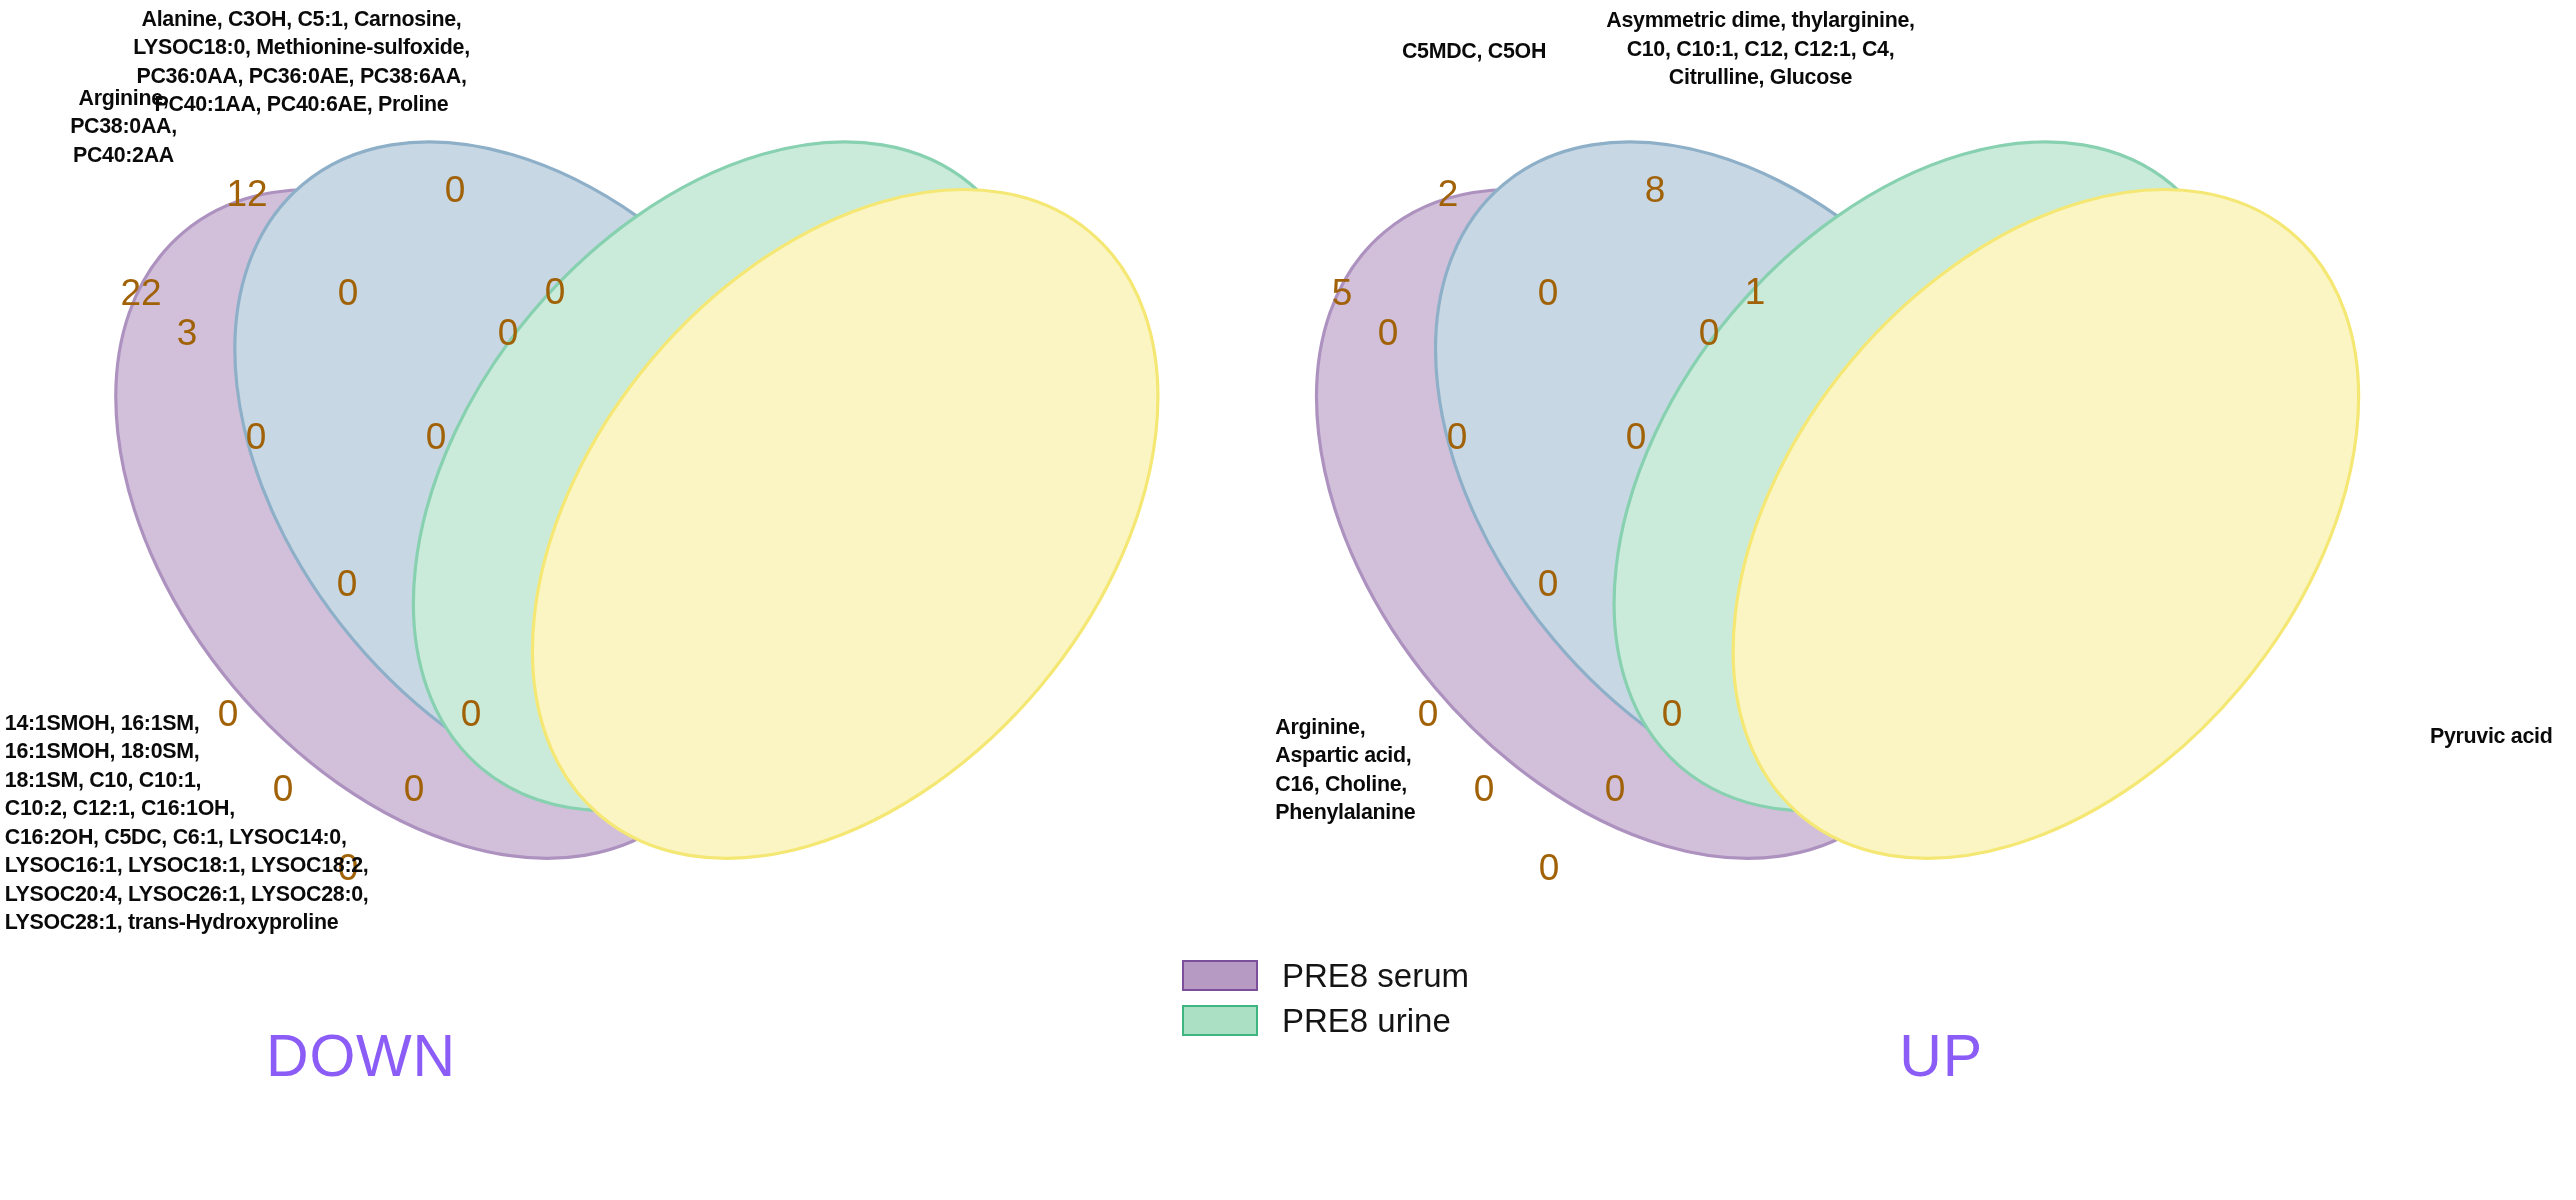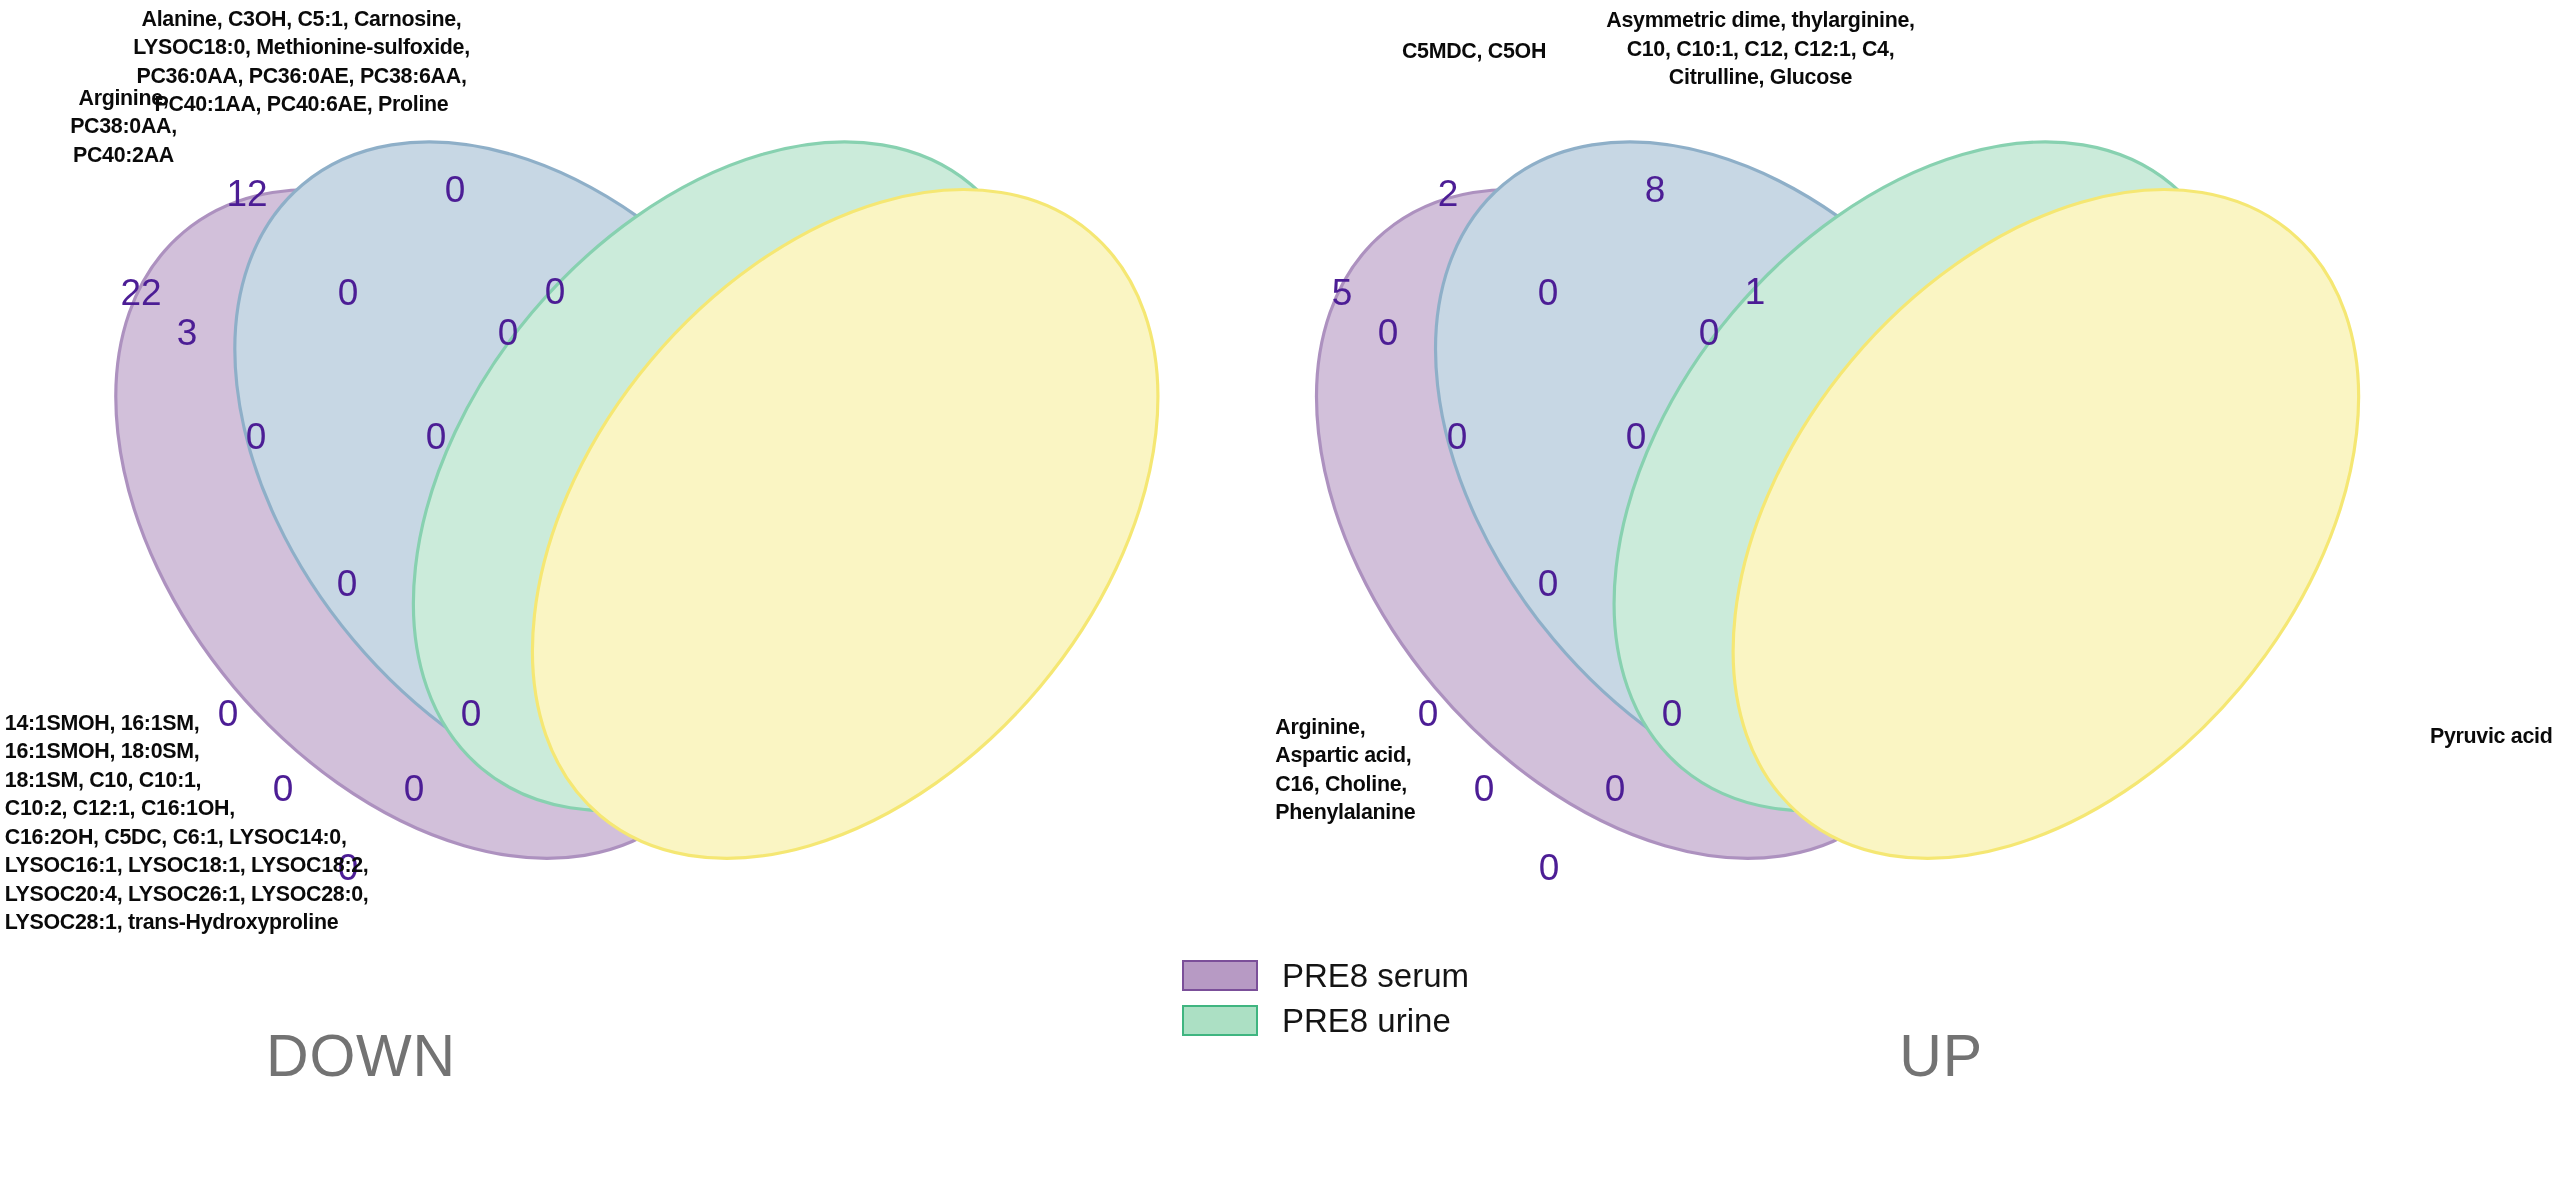--- a/index.html
+++ b/index.html
@@ -26,34 +26,34 @@
   }
   .anno.center{text-align:center;}
   .anno.left{text-align:left;}
 
   
   .count{
     position:absolute;
     font-family:"Liberation Sans", sans-serif;
     font-weight:400;
     font-size:37px;
-    color:#4c1d95;
+    color:#a16207;
     transform:translate(-50%,-50%);
     text-align:center;
     line-height:1;
     user-select:none;
   }
 
   
   .big-caption{
     position:absolute;
     font-family:"Liberation Sans", sans-serif;
     font-weight:400;
     font-size:59px;
-    color:#737373;
+    color:#8b5cf6;
     letter-spacing:0.8px;
     transform:translateX(-50%);
     white-space:nowrap;
   }
 
   
   #legend{
     position:absolute;
     left:1182px;
     top:956px;

